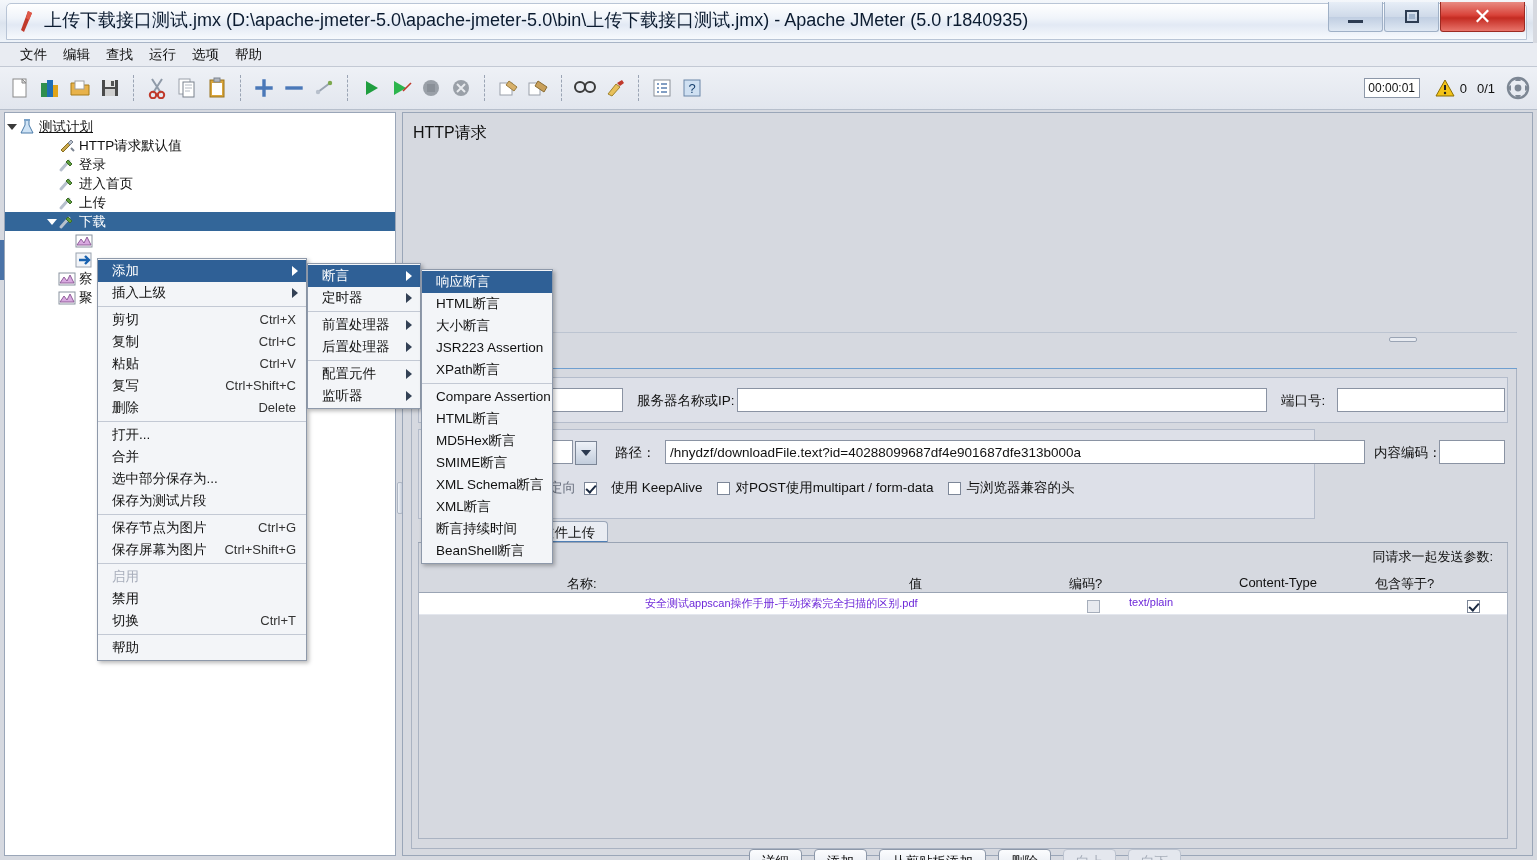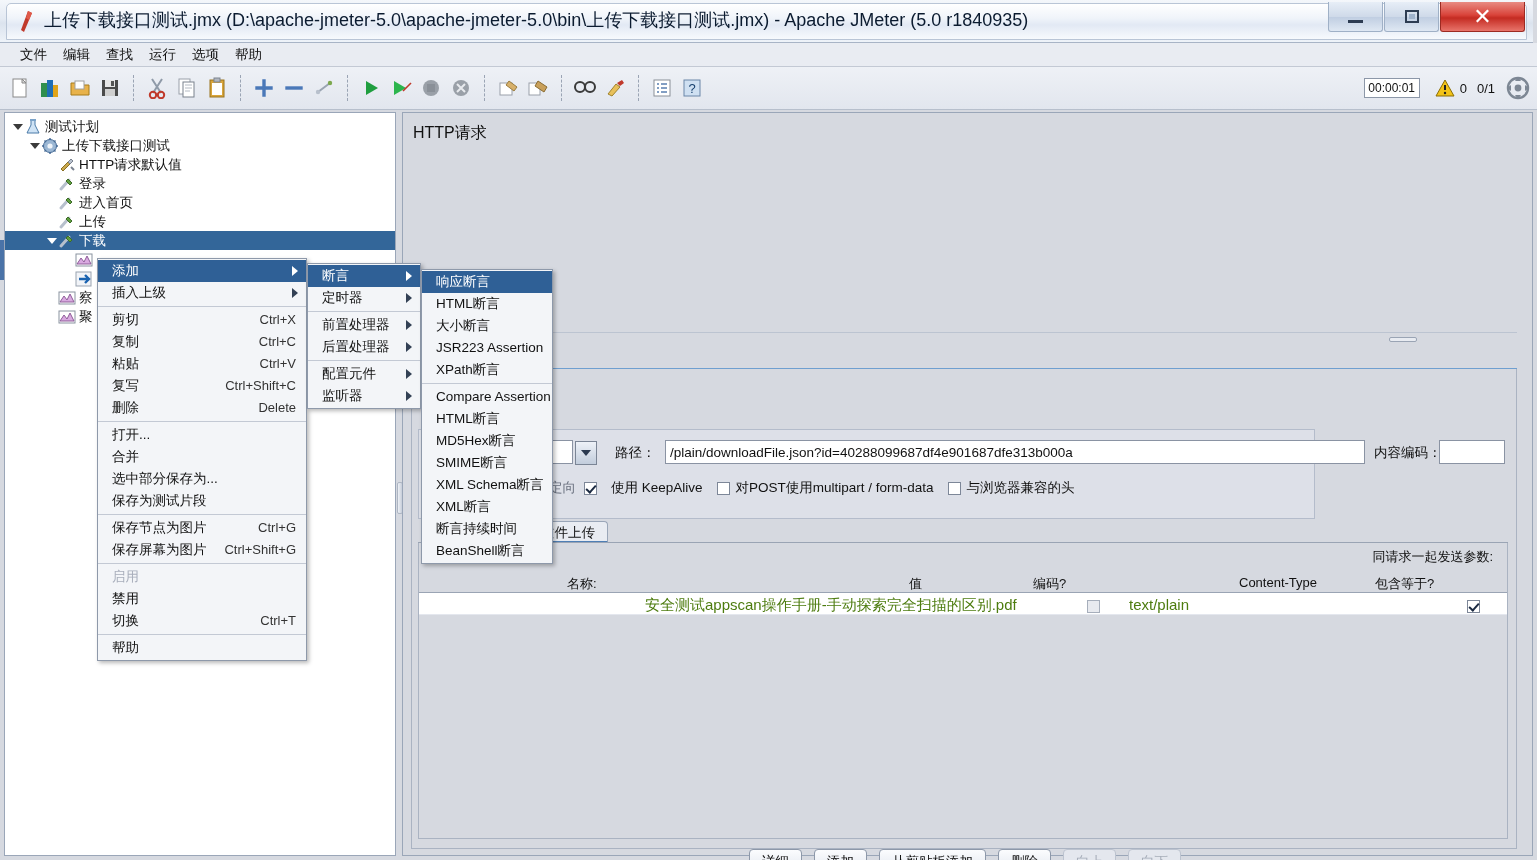--- a/index.html
+++ b/index.html
@@ -170,21 +170,21 @@
   .chk.on:after {
     content: ''; position: absolute; left: 3px; top: 0px; width: 4px; height: 8px;
     border: solid #1b2a42; border-width: 0 2px 2px 0; transform: rotate(42deg);
   }
 
   
   .ptable { position: absolute; left: 0; top: 0; width: 100%; }
   .ptable-hdr { height: 20px; background: #d6d9e0; border-bottom: 1px solid #9aa4b4; position: relative;}
   .ptable-hdr span { position: absolute; top: 2px; font-size: 13px; color: #111; }
   .ptable-row { height: 22px; background: #fff; position: relative; border-bottom: 1px solid #e4e7ee;}
-  .ptable-row span { position: absolute; top: 3px; font-size: 15px; color: #4d7c0f; white-space: nowrap;}
+  .ptable-row span { position: absolute; top: 3px; font-size: 11px; color: #6d28d9; white-space: nowrap;}
 
   .btn {
     border: 1px solid #8d98a9; border-radius: 4px;
     background: linear-gradient(to bottom,#fbfcfe 0%, #eef1f6 48%, #dfe4ec 52%, #f4f6fa 100%);
     font-size: 13.5px; color: #111; padding: 4px 12px; height: 26px; line-height: 16px;
   }
   .btn.disabled { color: #a6adb9; border-color: #bcc3cf; background: #e4e7ee; }
 
   
   .ctxmenu {
@@ -404,40 +404,29 @@
       <svg width="26" height="26" viewBox="0 0 26 26">
         <circle cx="13" cy="13" r="10" fill="none" stroke="#7d8794" stroke-width="2.4"></circle>
         <circle cx="13" cy="13" r="3.4" fill="#7d8794"></circle>
         <path d="M13 2 l3 4 h-6 Z M13 24 l3 -4 h-6 Z M2 13 l4 3 v-6 Z M24 13 l-4 3 v-6 Z" fill="#7d8794"></path>
       </svg>
     </div>
   </div>
 
   <div class="left-pane">
     <div class="tree" id="tree-root">
-        <div class="tree-row" style="padding-left: 6px;">
+        <div class="tree-row" style=" text-decoration: underline;">
           <span class="tw">
             <span class="tri-down"></span>
           </span>
           <svg viewBox="0 0 18 18" class="tree-icon">
             <path d="M7 2h4v5l4 8H3l4-8z" fill="#cfe3f5" stroke="#4a7aa8"></path>
             <rect x="6" y="1" width="6" height="2" fill="#7ba3c9"></rect>
           </svg>
           <span>测试计划</span>
-        </div>
-        <div class="tree-row" style="padding-left: 23px;">
-          <span class="tw">
-            <span class="tri-down"></span>
-          </span>
-          <svg viewBox="0 0 18 18" class="tree-icon">
-            <circle cx="9" cy="9" r="6.5" fill="#9bb7d4" stroke="#456a95"></circle>
-            <circle cx="9" cy="9" r="2.6" fill="#eef3f9"></circle>
-            <path d="M9 1v2M9 15v2M1 9h2M15 9h2M3.5 3.5l1.5 1.5M13 13l1.5 1.5M14.5 3.5L13 5M5 13l-1.5 1.5" stroke="#456a95" stroke-width="1.5"></path>
-          </svg>
-          <span>上传下载接口测试</span>
         </div>
         <div class="tree-row" style="padding-left: 40px;">
           <span class="tw"></span>
           <svg viewBox="0 0 18 18" class="tree-icon">
             <path d="M3 13 L10 6 l2 2 l-7 7z" fill="#c9a84e" stroke="#8a6f20"></path>
             <path d="M10 6 l3-3 l2 2 l-3 3z" fill="#b9c2cf" stroke="#7a828f"></path>
             <path d="M13 11 l3 3" stroke="#7a828f" stroke-width="2"></path>
           </svg>
           <span>HTTP请求默认值</span>
         </div>
@@ -525,28 +514,35 @@
     </div>
 
     <div class="tabstrip">
       <div class="tab active" style="left:6px;">基本</div>
       <div class="tab" style="left:62px;">高级</div>
       <div class="tab-underline"></div>
     </div>
 
     <div class="tabbody">
 
+      <div class="grp" style="left:6px;top:8px;width:1090px;height:46px;">
+        <div class="tfield" style="position:absolute;left:4px;top:10px;width:200px;"></div>
+        <div class="row-label" style="position:absolute;left:218px;top:14px;">服务器名称或IP:</div>
+        <div class="tfield" style="position:absolute;left:318px;top:10px;width:530px;"></div>
+        <div class="row-label" style="position:absolute;left:862px;top:14px;">端口号:</div>
+        <div class="tfield" style="position:absolute;left:918px;top:10px;width:168px;"></div>
+      </div>
 
       <div class="grp" style="left:6px;top:60px;width:897px;height:90px;">
         <div class="tfield" style="position:absolute;left:4px;top:10px;width:150px;padding-right:22px;"></div>
         <div style="position:absolute;left:156px;top:11px;width:22px;height:24px;border:1px solid #7b8595;background:linear-gradient(to bottom,#eef2f8,#c2cddc);display:flex;align-items:center;justify-content:center;">
           <div style="width:0;height:0;border-left:5px solid transparent;border-right:5px solid transparent;border-top:6px solid #2b3a50;"></div>
         </div>
         <div class="row-label" style="position:absolute;left:196px;top:14px;">路径：</div>
-        <div class="tfield" style="position:absolute;left:246px;top:10px;width:700px;">/plain/downloadFile.json?id=40288099687df4e901687dfe313b000a</div>
+        <div class="tfield" style="position:absolute;left:246px;top:10px;width:700px;">/hnydzf/downloadFile.text?id=40288099687df4e901687dfe313b000a</div>
         <div class="row-label" style="position:absolute;left:955px;top:14px;">内容编码：</div>
         <div class="tfield" style="position:absolute;left:1020px;top:10px;width:66px;"></div>
 
         <div style="position:absolute;left:4px;top:48px;height:20px;display:flex;align-items:center;white-space:nowrap;overflow:hidden;width:1082px;">
           <span class="row-label" style="margin-left:126px;color:#6b7280;">定向</span>
           <span class="chk on" style="margin-left:8px;"></span>
           <span class="row-label" style="margin-left:14px;">使用 KeepAlive</span>
           <span class="chk" style="margin-left:14px;"></span>
           <span class="row-label" style="margin-left:6px;">对POST使用multipart / form-data</span>
           <span class="chk" style="margin-left:14px;"></span>
@@ -559,21 +555,21 @@
         <div style="position:absolute;left:0;top:21px;width:1090px;height:1px;background:#9aa4b4;"></div>
       </div>
 
       <div style="position:absolute;left:6px;top:174px;width:1090px;height:296px;border:1px solid #aab3c2;border-top:none;background:#d6d9e0;">
         <div style="position:absolute;right:14px;top:5px;font-size:13px;color:#111;">同请求一起发送参数:</div>
 
         <div class="ptable" style="top:30px;">
           <div class="ptable-hdr">
             <span style="left:148px;">名称:</span>
             <span style="left:490px;">值</span>
-            <span style="left:614px;">编码?</span>
+            <span style="left:650px;">编码?</span>
             <span style="left:820px;">Content-Type</span>
             <span style="left:956px;">包含等于?</span>
           </div>
           <div class="ptable-row">
             <span style="left:148px;"></span>
             <span style="left:226px;">安全测试appscan操作手册-手动探索完全扫描的区别.pdf</span>
             <span style="left:668px;top:4px;">
               <span class="chk" style="background:#e8eaef;border-color:#a6aebb;"></span>
             </span>
             <span style="left:710px;">text/plain</span>

